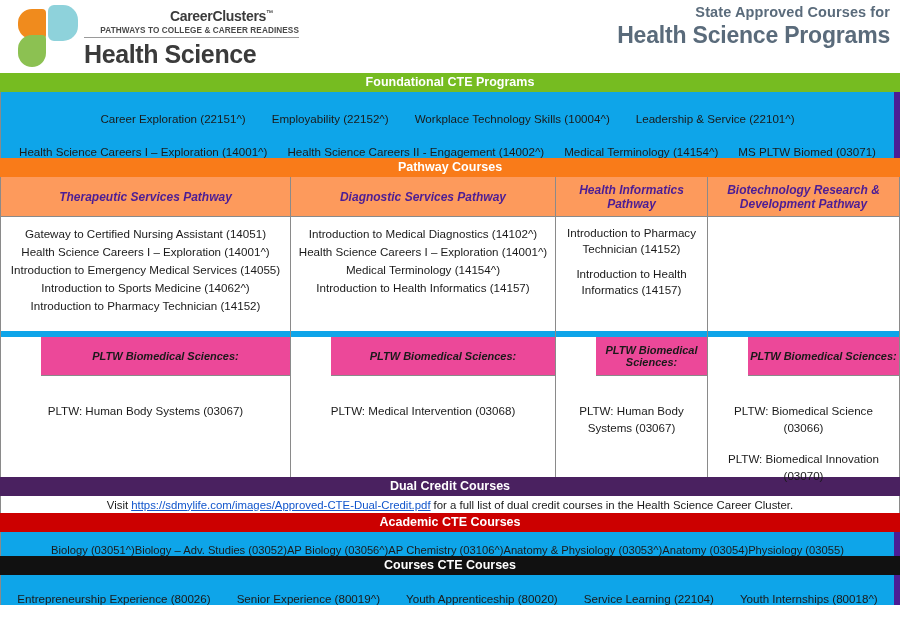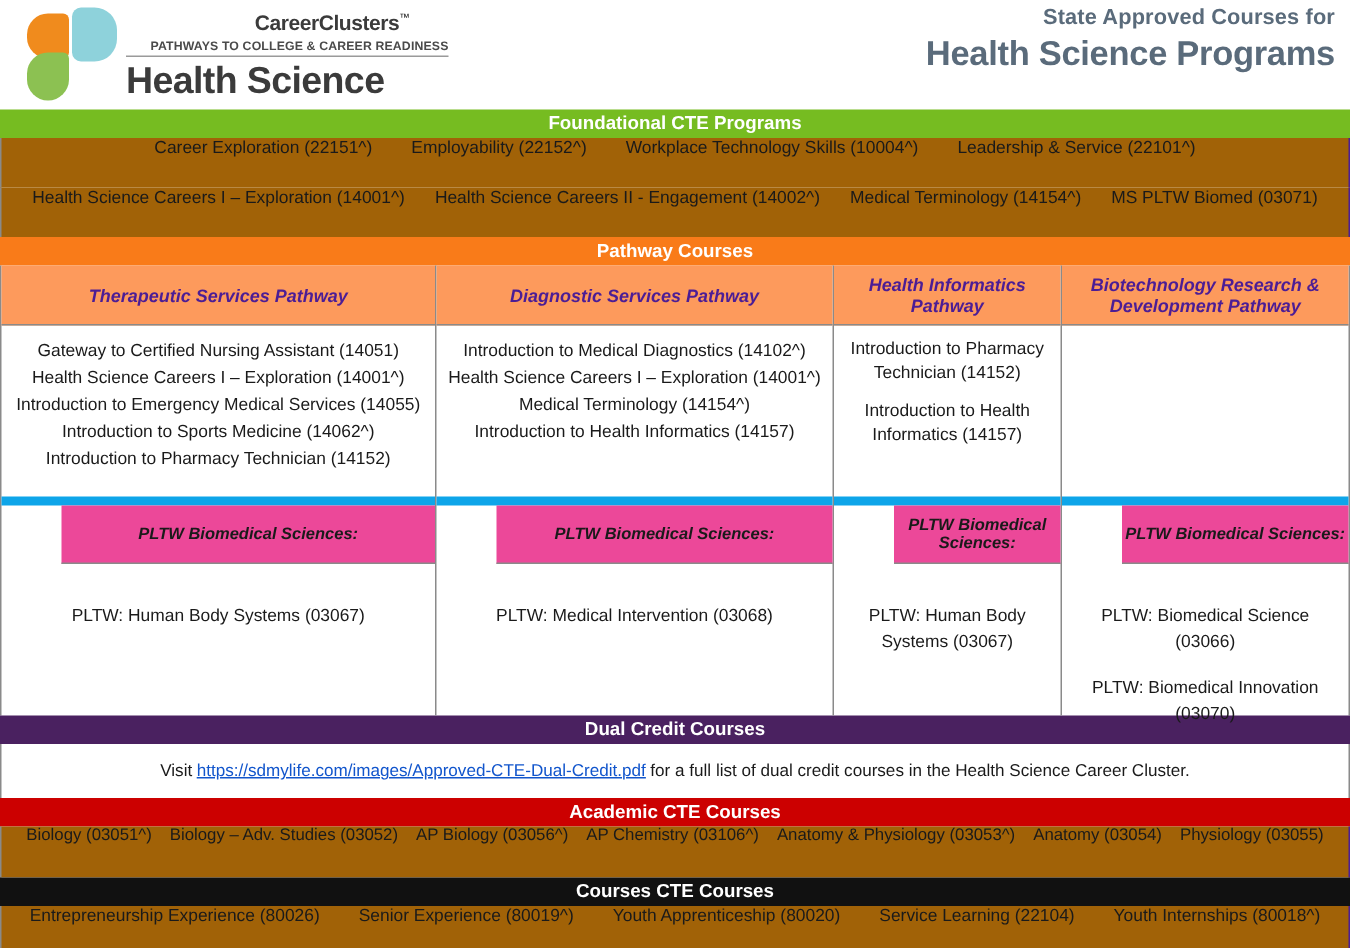--- a/index.html
+++ b/index.html
@@ -84,31 +84,31 @@
   .bar-teal   { background: #00999E; }
   .bar-orange { background: #F97B19; }
   .bar-purple { background: #4A2160; }
   .bar-red    { background: #CC0000; }
   .bar-black  { background: #111111; }
 
   
   .strip {
     display: flex;
     justify-content: center;
-    align-items: flex-start;
+    align-items: flex-end;
     font-size: 11.6px;
     color: #1a1a1a;
     border-left: 1px solid #8a8a8a;
-    border-right: 1px solid #4c1d95;
-    background: #a16207;
+    border-right: 6px solid #4c1d95;
+    background: #0ea5e9;
   }
   .strip span { white-space: nowrap; }
   .strip-foundational { height: 33px; gap: 26px; }
   .strip-cluster      { height: 33px; gap: 20px; }
-  .strip-academic     { height: 34px; gap: 12px; font-size: 11.2px; }
+  .strip-academic     { height: 24px; font-size: 11.2px; }
   .strip-capstone     { height: 30px; gap: 26px; }
 
   
   .ptable {
     display: flex;
     border-left: 1px solid #8a8a8a;
     border-right: 1px solid #8a8a8a;
   }
   .pcol {
     border-right: 1px solid #8a8a8a;
@@ -164,21 +164,21 @@
     padding: 14px 8px 0 8px;
     text-align: center;
     font-size: 11.6px;
     color: #1a1a1a;
     line-height: 17px;
   }
   .pltw-body .course { margin-bottom: 14px; margin-top: 12px; }
 
   
   .dual-strip {
-    height: 36px;
+    height: 17px;
     display: flex;
     align-items: center;
     justify-content: center;
     font-size: 11.4px;
     color: #1a1a1a;
     border-left: 1px solid #8a8a8a;
     border-right: 1px solid #8a8a8a;
     background: #fff;
     white-space: nowrap;
   }

